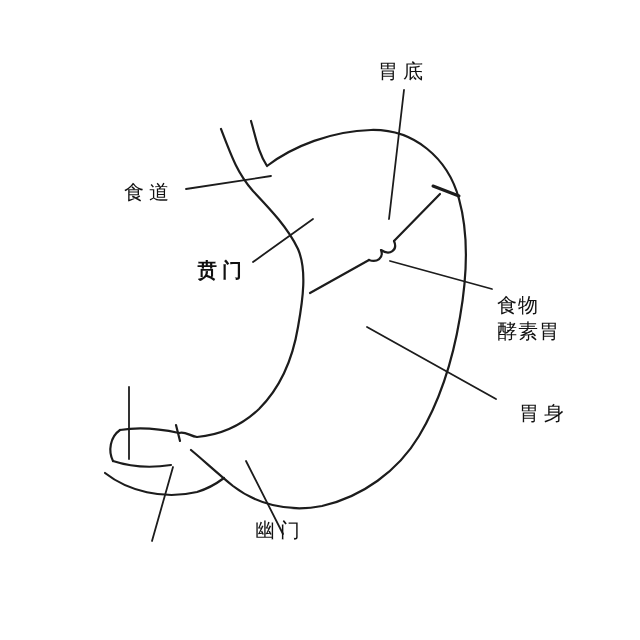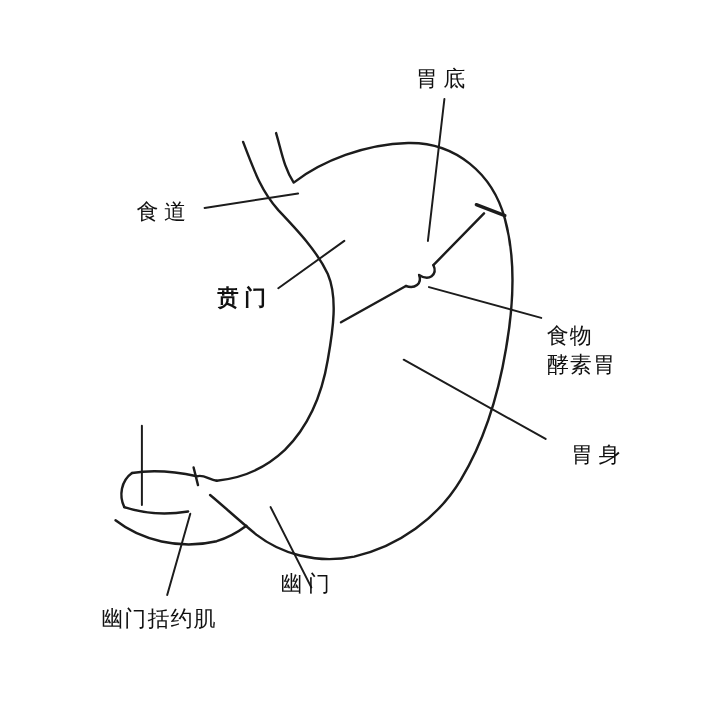--- a/index.html
+++ b/index.html
@@ -89,17 +89,16 @@
   <div class="label spaced" style="left:197px; top:257px;font-weight:bold;">贲门</div>
 
   <div class="label two-line" style="left:497px; top:260px;">
     <div>食物</div>
     <div>酵素胃</div>
   </div>
 
   <div class="label spaced" style="left:483px; top:400px;margin-left:36px;">胃身</div>
 
 
-  <div class="label" style="left:92px; top:549px;">幽门括约肌</div>
 
   <div class="label spaced" style="left:255px; top:517px;">幽门</div>
 
 </div>
 
 </body></html>

